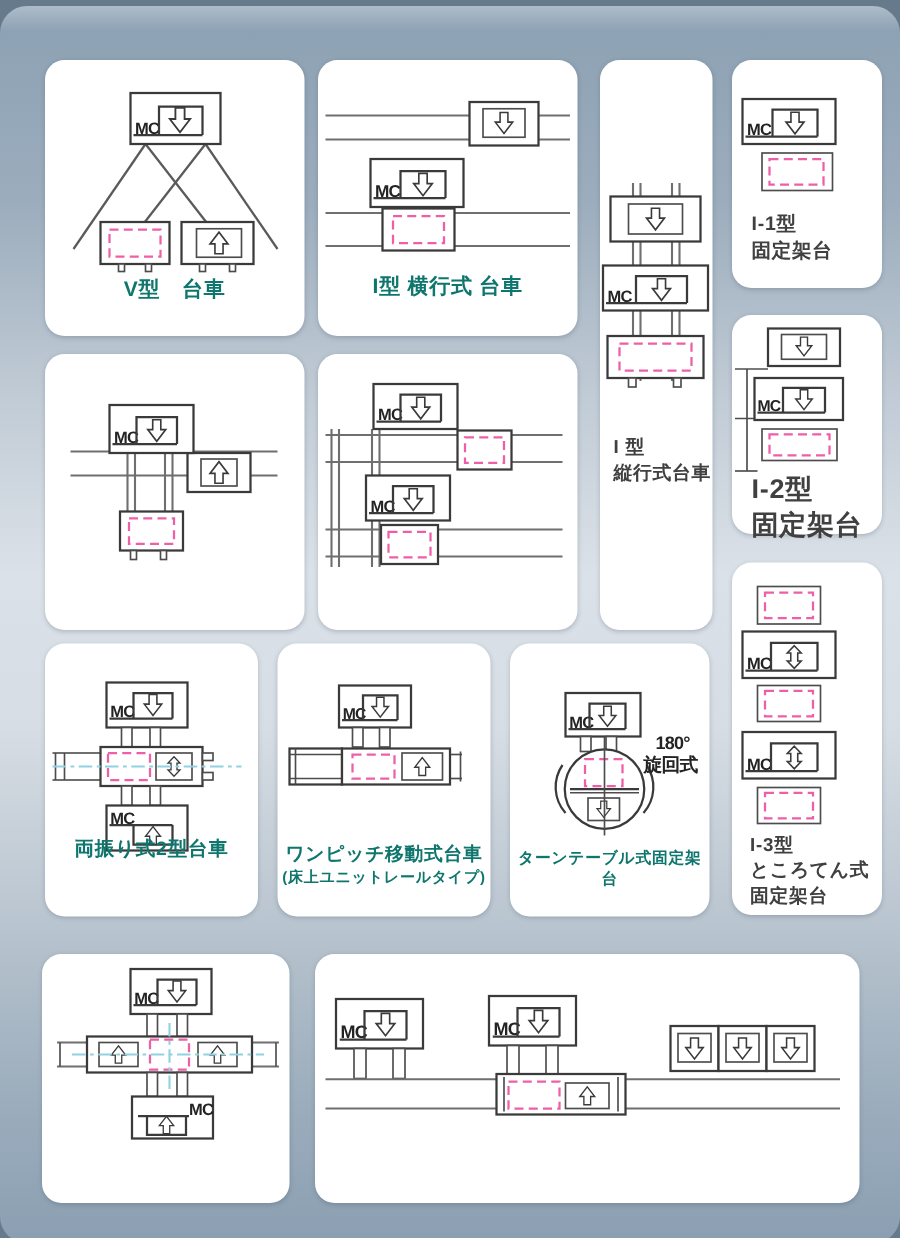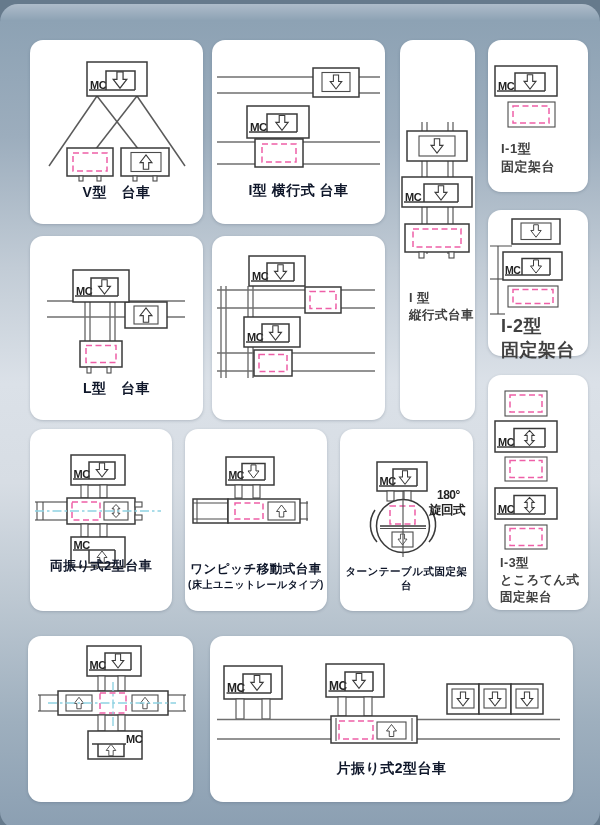--- a/index.html
+++ b/index.html
@@ -1,21 +1,21 @@
 <!DOCTYPE html>
 <html><head>
 <meta charset="utf-8">
 <style>
   html,body { margin:0; padding:0; background:#667a8c; }
   #board { position:relative; width:600px; height:825px; margin:4px auto; overflow:hidden;
     background: linear-gradient(180deg,#aebccA 0%,#8da2b4 2%,#9cadbd 16%,#c2ccd6 32%,#dbe1e8 46%,#d7dde4 58%,#bdc8d2 72%,#9eafbe 87%,#8b9fb2 100%);
     font-family:"Liberation Sans", sans-serif;border-radius:18px; }
   .panel { position:absolute; background:#ffffff; border-radius:13px; box-shadow:0 1px 3px rgba(56,72,90,.25); }
   .panel svg { position:absolute; overflow:visible; }
-  .cap  { position:absolute; left:0; right:0; text-align:center; font-weight:bold; color:#0f172a; letter-spacing:.5px; }
+  .cap  { position:absolute; left:0; right:0; text-align:center; font-weight:bold; color:#0f766e; letter-spacing:.5px; }
   .capl { position:absolute; font-weight:bold; color:#404040; line-height:1.35; text-align:left; letter-spacing:.5px; }
   .ln     { stroke:#3a3a3a; stroke-width:1.5; fill:none; }
   .lnthin { stroke:#4c4c4c; stroke-width:1.1; fill:none; }
   .legr   { stroke:#4c4c4c; stroke-width:1.1; fill:#ffffff; }
   .rail   { stroke:#6f6f6f; stroke-width:1.4; fill:none; }
   .diag   { stroke:#5a5a5a; stroke-width:1.5; fill:none; }
   .boxw   { fill:#ffffff; stroke:#3a3a3a; stroke-width:1.5; }
   .inr    { fill:#ffffff; stroke:#4c4c4c; stroke-width:1.1; }
   .mag    { fill:none; stroke:#ee5fa7; stroke-width:1.5; stroke-dasharray:6 3.5; }
   .cyn    { fill:none; stroke:#8fd2e2; stroke-width:1.4; stroke-dasharray:9 3 2.5 3; }
@@ -211,21 +211,20 @@
       </g>
       <g>
         <rect class="boxw" x="45" y="77" width="42" height="26"></rect>
         <rect class="mag" x="51" y="81.5" width="30" height="17"></rect>
       </g>
       <g>
         <rect class="legr" x="52" y="103" width="4" height="6"></rect>
           <rect class="legr" x="72" y="103" width="4" height="6"></rect>
       </g>
     </svg>
-    <div class="cap" style="bottom:22px;font-size:14px">L型　台車</div>
   </div>
 
   <div class="panel" style="left:212px;top:232px;width:173px;height:184px">
     <svg style="left:5px;top:18px" width="163" height="128" viewBox="0 0 163 128">
       <g>
         <path class="rail" d="M4,32 V124"></path>
           <path class="rail" d="M9,32 V124"></path>
         <path class="rail" d="M31,32 V124"></path>
           <path class="rail" d="M36,32 V124"></path>
       </g>
@@ -496,16 +495,15 @@
         <rect class="boxw" x="0" y="0" width="32" height="30"></rect>
           <rect class="inr" x="5" y="5" width="22" height="19"></rect>
         <use href="#arr-down" class="arr" transform="translate(16,15) scale(0.58)"></use>
       </g>
       <g transform="translate(296,40)">
         <rect class="boxw" x="0" y="0" width="32" height="30"></rect>
           <rect class="inr" x="5" y="5" width="22" height="19"></rect>
         <use href="#arr-down" class="arr" transform="translate(16,15) scale(0.58)"></use>
       </g>
     </svg>
-    <div class="cap" style="bottom:24px;font-size:14px">片振り式2型台車</div>
   </div>
 
 </div>
 
 </body></html>

